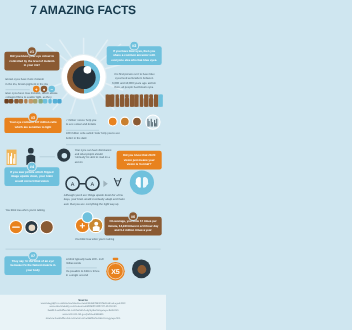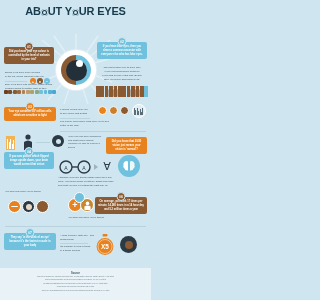--- a/index.html
+++ b/index.html
@@ -121,21 +121,21 @@
   .footer .sh{font-size:2.6px;font-weight:bold;color:#3d5561;}
   .footer .src{font-size:2.2px;color:#6d828c;line-height:1.55;word-break:break-all;
                padding:0 10px;}
 </style>
 </head>
 <body>
 
 <div class="page">
 
   <div class="header">
-    <div class="title-l2"><span>AB</span><span class="eyeglyph"></span><span>UT Y</span><span class="eyeglyph"></span><span>UR EYES</span></div>
+    <div class="title-l1">7 AMAZING FACTS</div>
   </div>
 
   <svg class="rays" viewBox="0 0 76 70">
     <g stroke="#ffffff" stroke-width="1.4" opacity="0.8">
       <line x1="38" y1="34" x2="4" y2="6"></line>
         <line x1="38" y1="34" x2="16" y2="2"></line>
       <line x1="38" y1="34" x2="38" y2="0"></line>
         <line x1="38" y1="34" x2="60" y2="2"></line>
       <line x1="38" y1="34" x2="72" y2="6"></line>
         <line x1="38" y1="34" x2="2" y2="24"></line>

